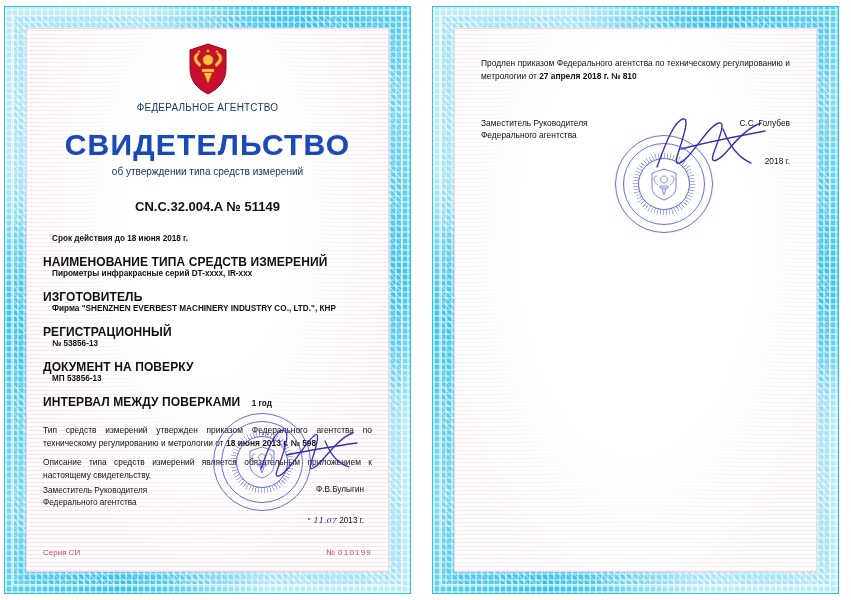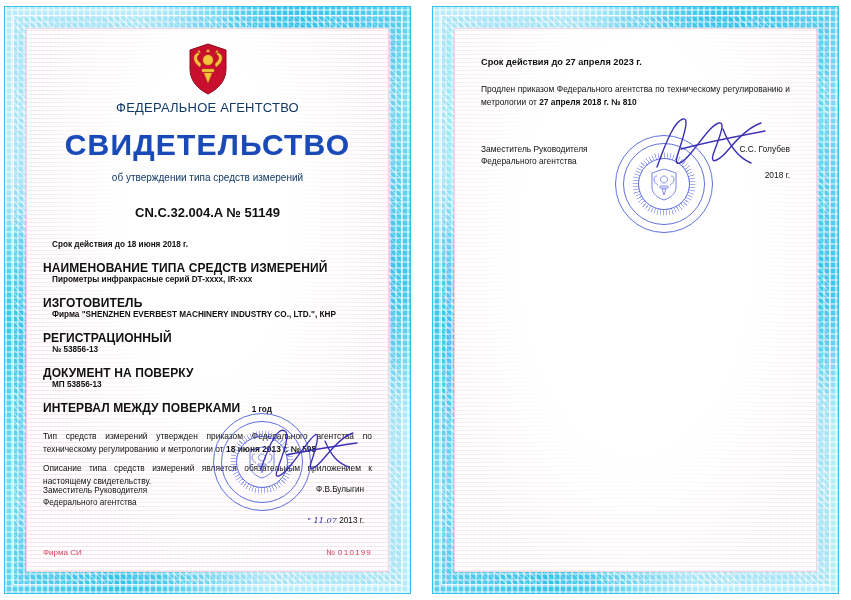--- a/index.html
+++ b/index.html
@@ -77,39 +77,39 @@
 
   
   .coat-of-arms {
     width: 44px;
     height: 52px;
     margin: 14px auto 6px auto;
     display: block;
   }
   .agency-line {
     text-align: center;
-    font-size: 13px;
+    font-size: 10px;
     letter-spacing: 0.2px;
     color: #123a66;
     line-height: 13px;
   }
   .main-title {
     text-align: center;
     font-size: 30px;
     font-weight: bold;
     letter-spacing: 1.2px;
     color: #1a49b8;
     margin-top: 14px;
     text-shadow: 0 0 1px rgba(26,73,184,0.3);
   }
   .subtitle {
     text-align: center;
     font-size: 10px;
     color: #123a66;
-    margin-top: 10px;
+    margin-top: 4px;
   }
   .reg-number {
     text-align: center;
     font-size: 13px;
     font-weight: bold;
     color: #101010;
     margin-top: 22px;
   }
   .body-block {
     margin: 18px 16px 0 16px;
@@ -234,21 +234,21 @@
   }
   .r-sign-name {
     position: absolute;
     right: 0;
     top: 0;
     font-size: 8.4px;
   }
   .r-date {
     position: absolute;
     right: 0;
-    top: 26px;
+    top: 38px;
     font-size: 8.4px;
   }
 </style>
 </head>
 <body>
 
 <div class="sheet" id="page-left">
   <div class="border-frame"></div>
   <div class="border-inner-ring"></div>
   <div class="paper">
@@ -328,36 +328,35 @@
         <div>Федерального агентства</div>
       </div>
       <div class="sign-name">Ф.В.Булыгин</div>
       <div class="date-line">
         <span class="handwrite">"    11.07</span>
         <span>2013 г.</span>
       </div>
     </div>
 
     <div class="footer-row">
-      <span class="serial">Фирма СИ</span>
+      <span class="serial">Серия СИ</span>
       <span>
         <span class="docnum">№</span>
         <span class="docnum">010199</span>
       </span>
     </div>
   </div>
 </div>
 
 <div class="sheet" id="page-right">
   <div class="border-frame"></div>
   <div class="border-inner-ring"></div>
   <div class="paper right">
 
     <div class="r-block">
-      <div class="r-head">Срок действия до 27 апреля 2023 г.</div>
       <div class="r-text">
         <span>Продлен приказом Федерального агентства по техническому регулированию и метрологии от </span><span class="bold-inline">27 апреля 2018 г. № 810</span>
       </div>
 
       <div class="r-sign">
         <div>Заместитель Руководителя</div>
         <div>Федерального агентства</div>
         <div class="r-sign-name">С.С. Голубев</div>
         <div class="r-date">2018 г.</div>
       </div>

